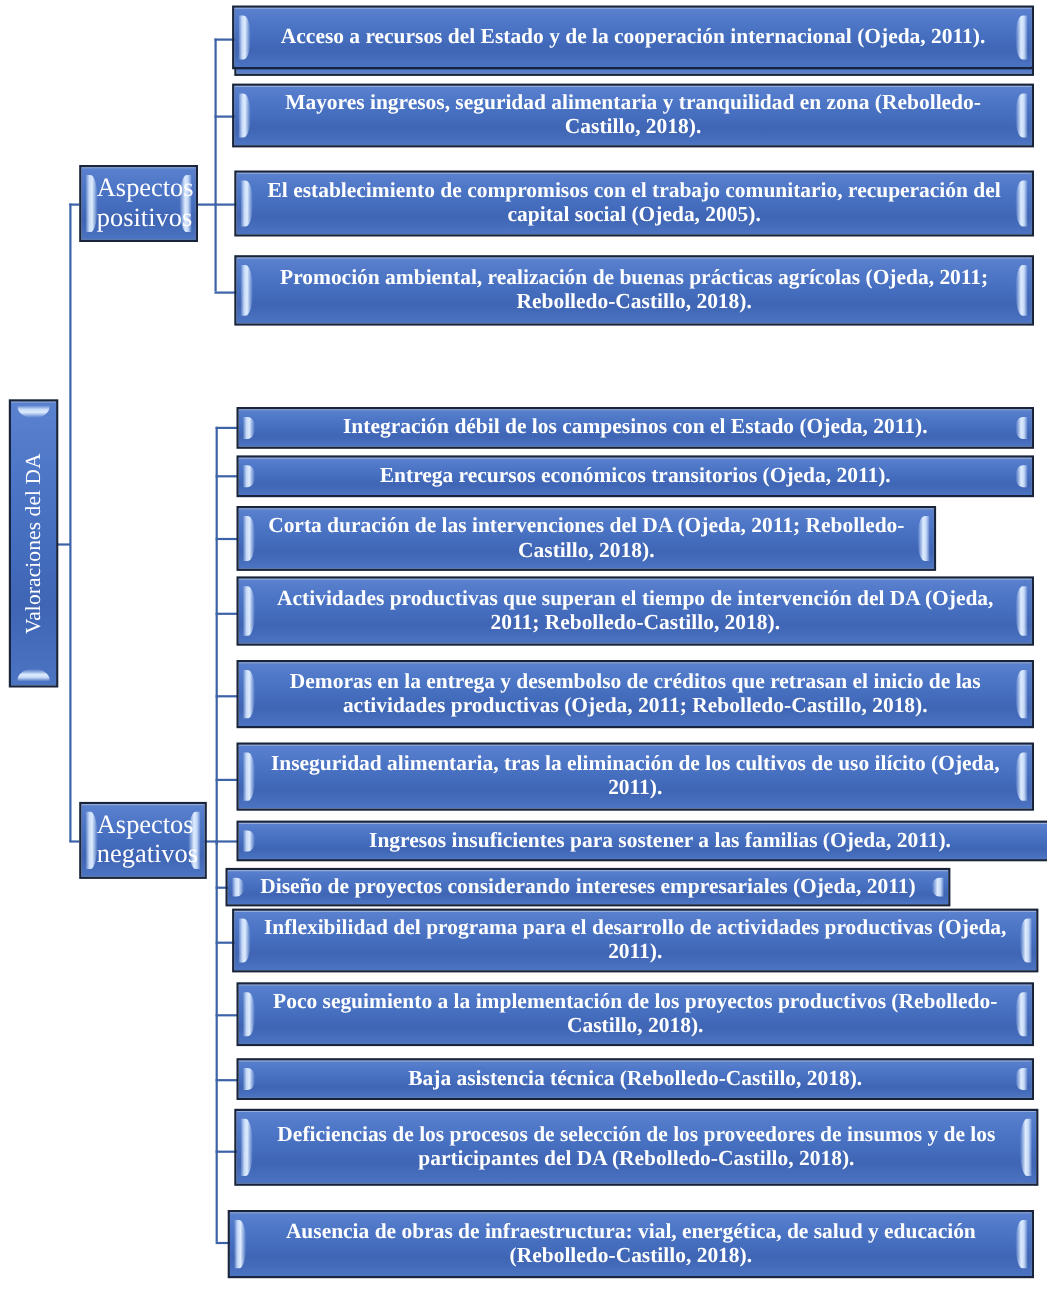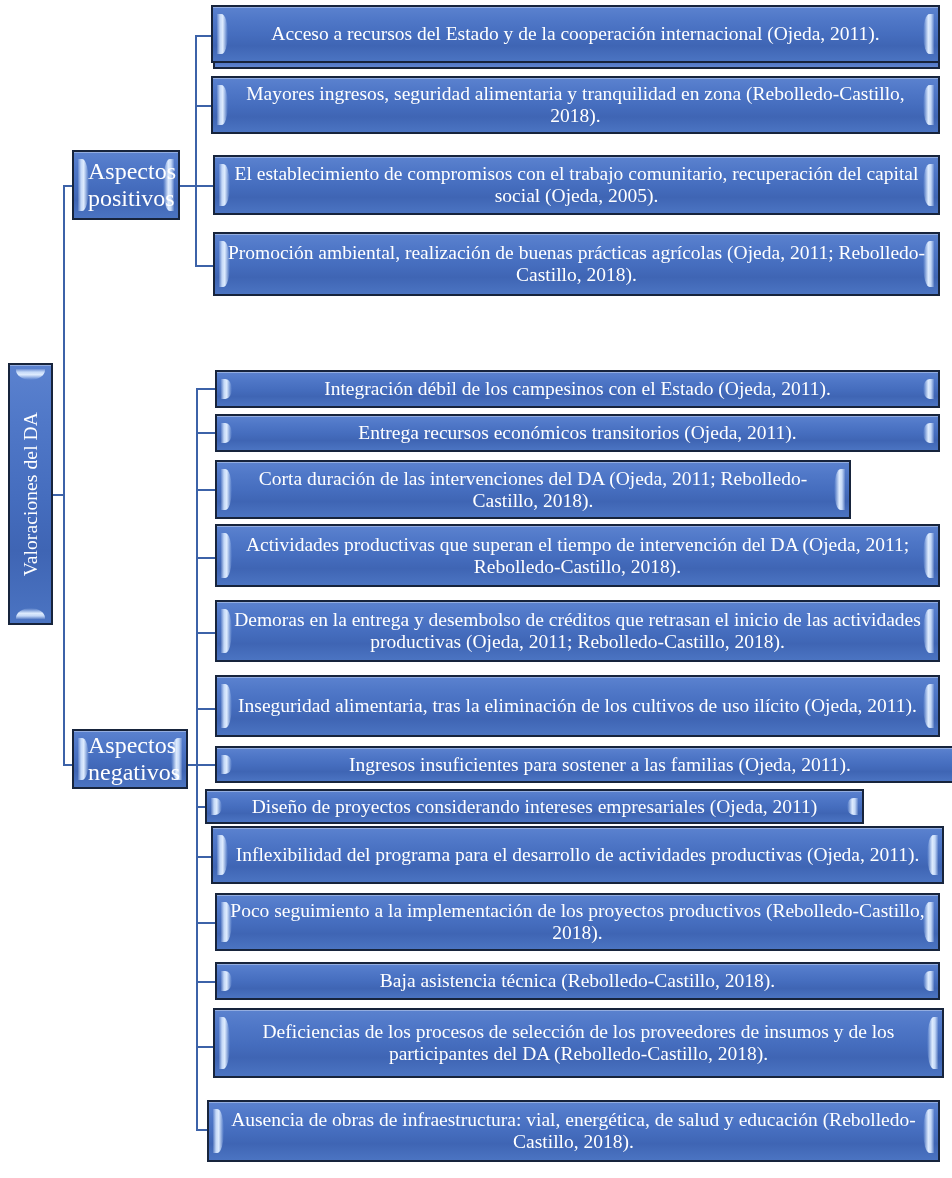--- a/index.html
+++ b/index.html
@@ -111,21 +111,21 @@
   .node .txt {
     position: relative;
     z-index: 2;
     padding: 0 13px;
     width: 100%;
     box-sizing: border-box;
   }
 
   
   .leaf { font-size: 19.5px; }
-  .leaf .txt { padding: 0 12px; }
+  .leaf .txt { padding: 0 12px; font-weight: bold; }
 
   
   .cat {
     font-size: 24px;
     text-align: left;
   }
   .cat .txt {
     padding: 0 4px 0 14px;
     text-align: left;
   }
@@ -188,21 +188,21 @@
     <span class="brk bottom"></span>
     <span class="txt">Valoraciones del DA</span>
   </div>
 
   <div class="node cat" style="left:72px; top:150px; width:108px; height:70px;">
     <span class="brk left"></span>
     <span class="brk right"></span>
     <span class="txt">Aspectos positivos</span>
   </div>
 
-  <div class="node cat" style="left:72px; top:729px; width:116px; height:60px;">
+  <div class="node cat" style="left:72px; top:729px; width:116px; height:70px;">
     <span class="brk left"></span>
     <span class="brk right"></span>
     <span class="txt">Aspectos negativos</span>
   </div>
 
   <div class="ghost-edge" style="left:213px; top:60px; width:727px; height:9px;"></div>
 
   <div class="node leaf" style="left:211px; top:5px; width:729px; height:58px;">
     <span class="brk left"></span>
     <span class="brk right"></span>

